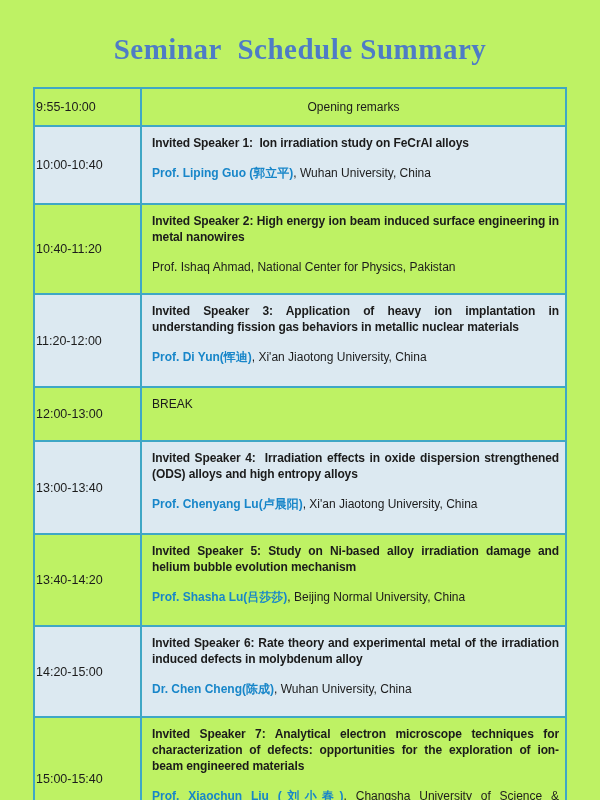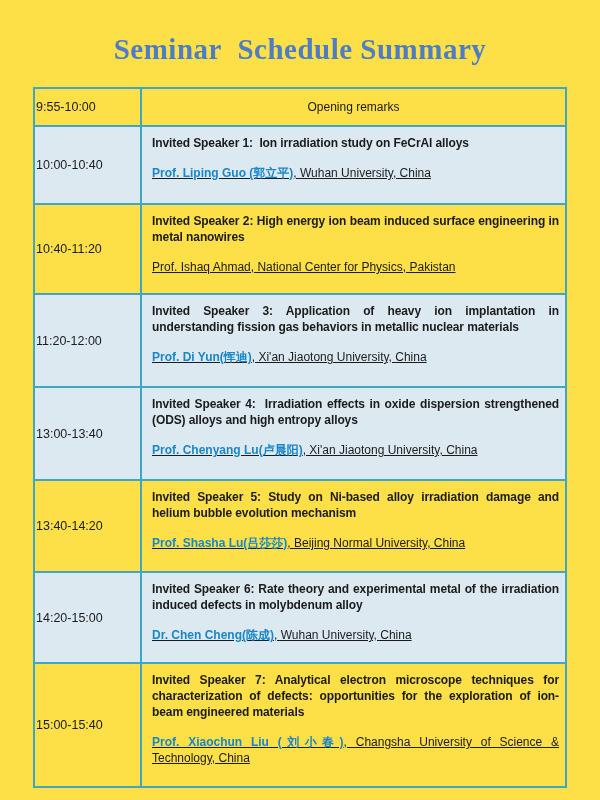--- a/index.html
+++ b/index.html
@@ -1,20 +1,20 @@
 <!DOCTYPE html>
 <html style="--title_blue: #4e7cc6; --border_teal: #3fa7c5; --row_shade: #dce9f1; --speaker_blue: #1886c9;"><head>
 <meta charset="utf-8">
 <style>
   html, body { margin: 0; padding: 0; background: #ffffff; }
   .page {
     position: relative;
     width: 600px;
     height: 800px;
-    background: #fde047;
+    background: #bef264;
     overflow: hidden;
     font-family: "Liberation Sans", sans-serif;
     color: #1c1c1c;
   }
   .doc-title {
     margin: 32px 0 0 0;
     font-family: "Liberation Serif", serif;
     font-weight: bold;
     font-size: 29px;
     line-height: 34px;
@@ -51,21 +51,21 @@
     padding: 4px 6px;
   }
   .session-title {
     font-weight: bold;
     text-align: justify;
     letter-spacing: -0.1px;
     color: #1b1b1b;
   }
   .simple-event { font-weight: normal; color: #1b1b1b; }
   .spacer { height: 14px; }
-  .speaker-line { text-align: justify; text-decoration: underline; }
+  .speaker-line { text-align: justify; }
   .speaker-name {
     color: var(--speaker_blue, #1886c9);
     font-weight: bold;
   }
   
   tr.r1 td { height: 28px; }
   tr.r2 td { height: 60px; }
   tr.r3 td { height: 72px; }
   tr.r4 td { height: 75px; }
   tr.r5 td { height: 36px; }
@@ -115,20 +115,26 @@
 
       <tr class="r4 shaded">
         <td class="time-cell">11:20-12:00</td>
         <td class="event-cell">
           <div class="session-title">Invited Speaker 3: Application of heavy ion implantation in understanding fission gas behaviors in metallic nuclear materials</div>
           <div class="spacer"></div>
           <div class="speaker-line"><span class="speaker-name">Prof. Di Yun(恽迪)</span><span>, Xi'an Jiaotong University, China</span></div>
         </td>
       </tr>
 
+      <tr class="r5">
+        <td class="time-cell">12:00-13:00</td>
+        <td class="event-cell">
+          <div class="simple-event">BREAK</div>
+        </td>
+      </tr>
 
       <tr class="r6 shaded">
         <td class="time-cell">13:00-13:40</td>
         <td class="event-cell">
           <div class="session-title">Invited Speaker 4:&nbsp; Irradiation effects in oxide dispersion strengthened (ODS) alloys and high entropy alloys</div>
           <div class="spacer"></div>
           <div class="speaker-line"><span class="speaker-name">Prof. Chenyang Lu(卢晨阳)</span><span>, Xi'an Jiaotong University, China</span></div>
         </td>
       </tr>
 

